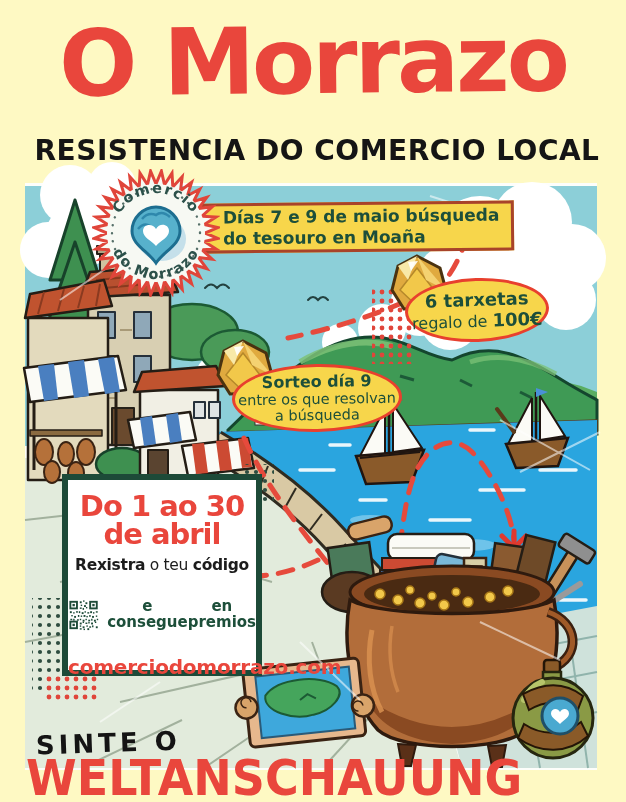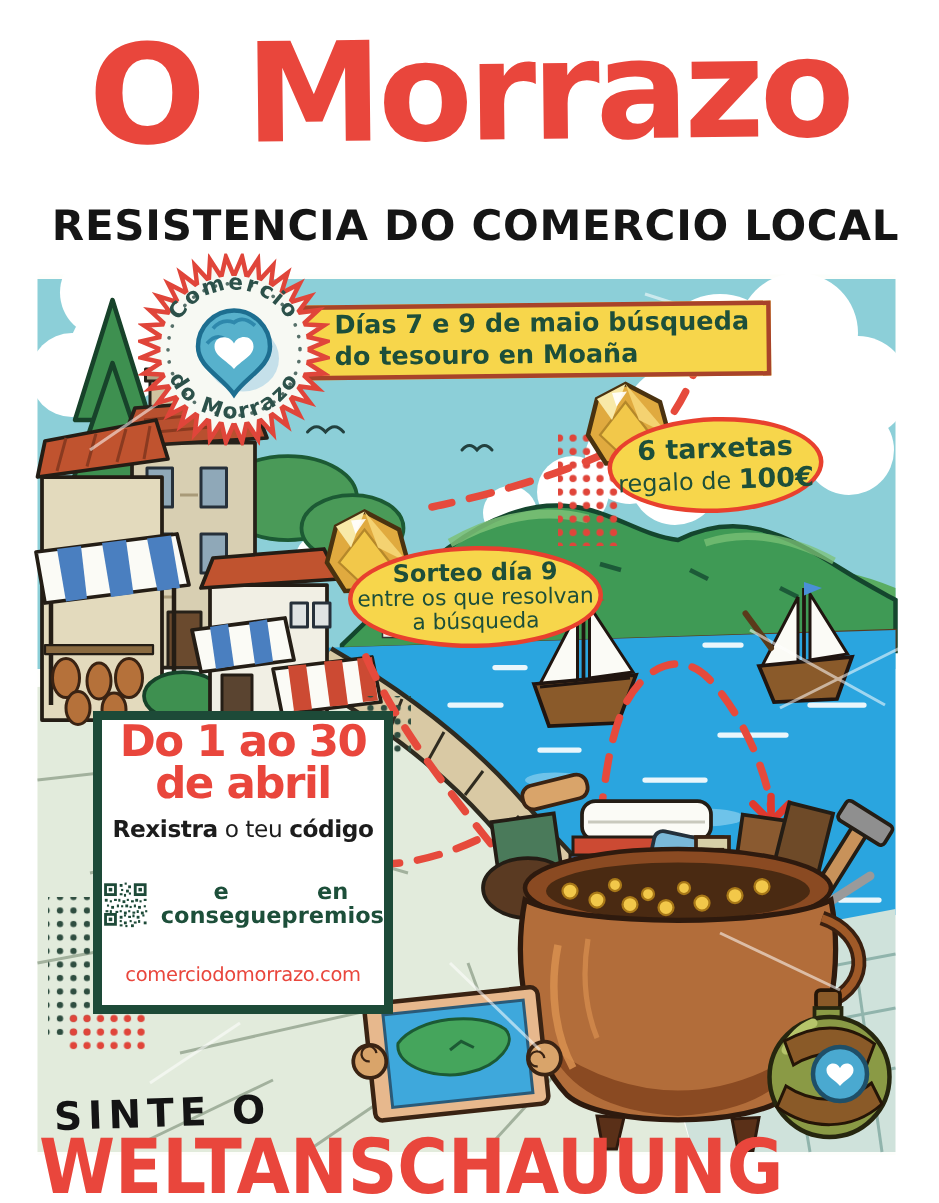--- a/index.html
+++ b/index.html
@@ -1,16 +1,16 @@
 <!DOCTYPE html>
 <html><head>
 <meta charset="utf-8">
 <style>
   html,body{margin:0;padding:0;background:#eaf2e9;}
-  .poster{position:relative;width:626px;height:802px;background:#ffffff;overflow:hidden;
+  .poster{position:relative;width:626px;height:802px;background:#fef9c3;overflow:hidden;
           font-family:"DejaVu Sans","Liberation Sans",sans-serif;}
   .scene{position:absolute;left:0;top:0;width:626px;height:802px;}
   .title{position:absolute;left:0;top:16px;width:626px;text-align:center;
          font-size:92px;font-weight:bold;color:#e9463c;letter-spacing:-3px;line-height:1;
          transform:rotate(-0.6deg);}
   .subtitle{position:absolute;left:4px;top:134px;width:626px;text-align:center;
             font-size:28px;font-weight:bold;color:#151515;letter-spacing:0.5px;}
   .badge{position:absolute;left:92px;top:169px;width:128px;height:128px;z-index:6;}
   .banner{position:absolute;left:202px;top:202px;width:312px;height:50px;background:#f7d64b;
           border:3px solid #a8432a;box-sizing:border-box;z-index:5;display:flex;flex-direction:column;
@@ -19,29 +19,29 @@
   .banner b{font-weight:bold;}
   .banner span{font-weight:bold;}
   .bubble{position:absolute;background:#f7d64b;border:3px solid #e8402e;border-radius:50%;
           box-sizing:border-box;z-index:5;display:flex;flex-direction:column;align-items:center;
           justify-content:center;color:#1d4f3a;text-align:center;}
   .bubble1{left:405px;top:278px;width:144px;height:64px;font-size:16px;transform:rotate(-2deg);}
   .bubble1 .l1{font-weight:bold;font-size:18px;}
   .bubble2{left:232px;top:364px;width:170px;height:68px;font-size:14.5px;line-height:1.12;transform:rotate(-1deg);}
   .bubble2 .l1{font-weight:bold;font-size:16px;}
   .promo{position:absolute;left:62px;top:474px;width:200px;height:202px;background:#ffffff;
-         border:6px solid #1d4a38;box-sizing:border-box;z-index:6;text-align:center;}
+         border:6px solid #1d4a38;box-sizing:border-box;z-index:6;text-align:center;padding-top:12px;}
   .promo .dates{color:#e9463c;font-weight:bold;font-size:29px;line-height:0.98;letter-spacing:-1px;}
   .promo .register{margin-top:7px;font-size:15.5px;color:#1c1c1c;letter-spacing:-0.3px;}
   .promo .register b{font-weight:bold;}
   .promo .row{display:flex;align-items:center;justify-content:center;gap:8px;margin-top:8px;}
   .promo .prizecol{display:flex;flex-direction:row;align-items:center;line-height:1.05;}
   .promo .pre,.promo .post{color:#1d4f3a;font-weight:bold;font-size:15px;}
   .promo .amount{color:#e9463c;font-weight:bold;font-size:37px;letter-spacing:-1px;line-height:1;}
-  .promo .site{margin-top:7px;color:#e9463c;font-weight:normal;font-size:13px;letter-spacing:-0.2px;}
+  .promo .site{margin-top:7px;color:#e9463c;font-weight:bold;font-size:20px;letter-spacing:-0.2px;}
   .sinte{position:absolute;left:36px;top:728px;font-size:26px;font-weight:bold;color:#141414;
          letter-spacing:4px;transform:rotate(-2deg);z-index:7;}
   .welt{position:absolute;left:26px;top:748px;font-size:46px;font-weight:bold;color:#e9463c;
         letter-spacing:0px;transform:scaleY(1.1);transform-origin:left top;z-index:7;}
   .badge text{font-weight:bold;font-size:14.5px;fill:#2c514a;letter-spacing:1.5px;
               font-family:"DejaVu Sans","Liberation Sans",sans-serif;}
 </style>
 </head>
 <body>
 

